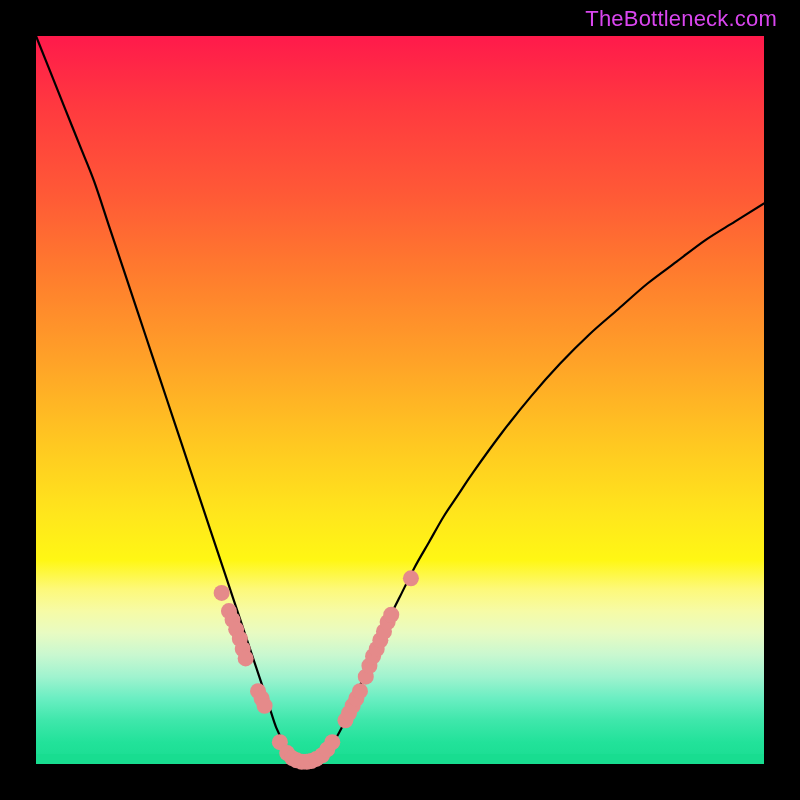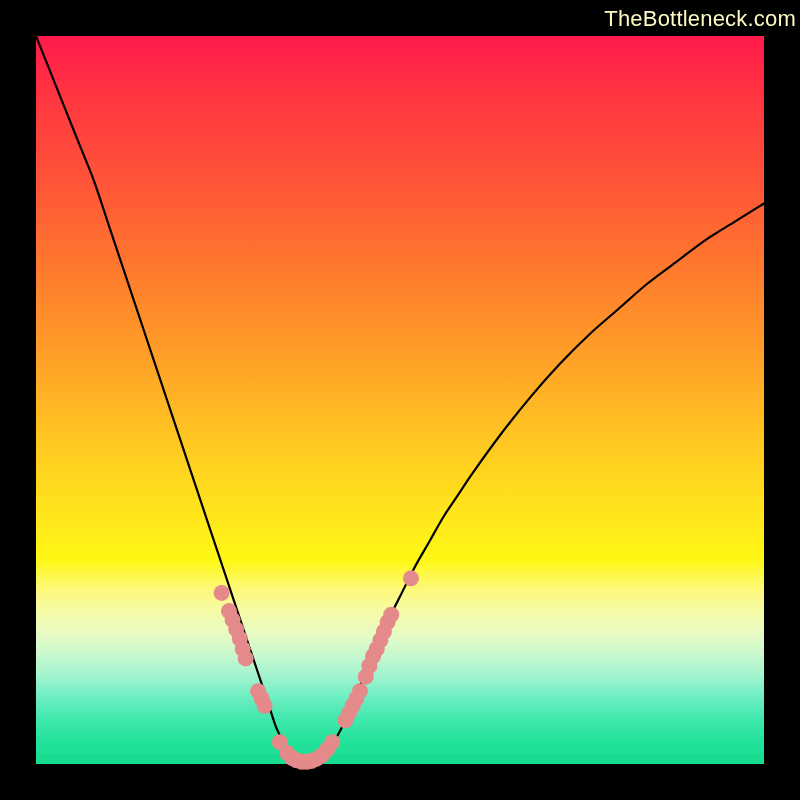--- a/index.html
+++ b/index.html
@@ -57,23 +57,23 @@
     position: absolute;
     left: 0;
     top: 0;
     width: 728px;
     height: 728px;
     overflow: visible;
   }
   .watermark {
     position: absolute;
     top: 6px;
-    right: 4px;
+    right: 23px;
     font-size: 22px;
-    color: #fef9c3;
+    color: #d946ef;
     letter-spacing: 0.2px;
     user-select: none;
   }
 </style>
 </head>
 <body>
 
 <div class="frame">
   <div class="plot-area">
     <div class="green-band"></div>

